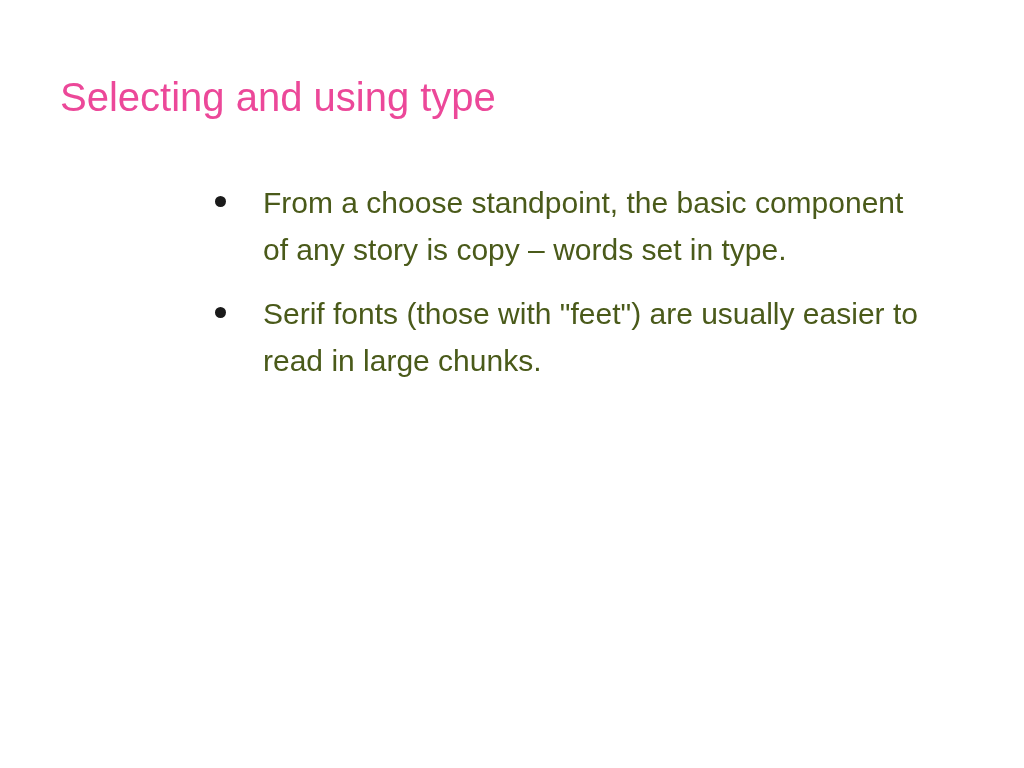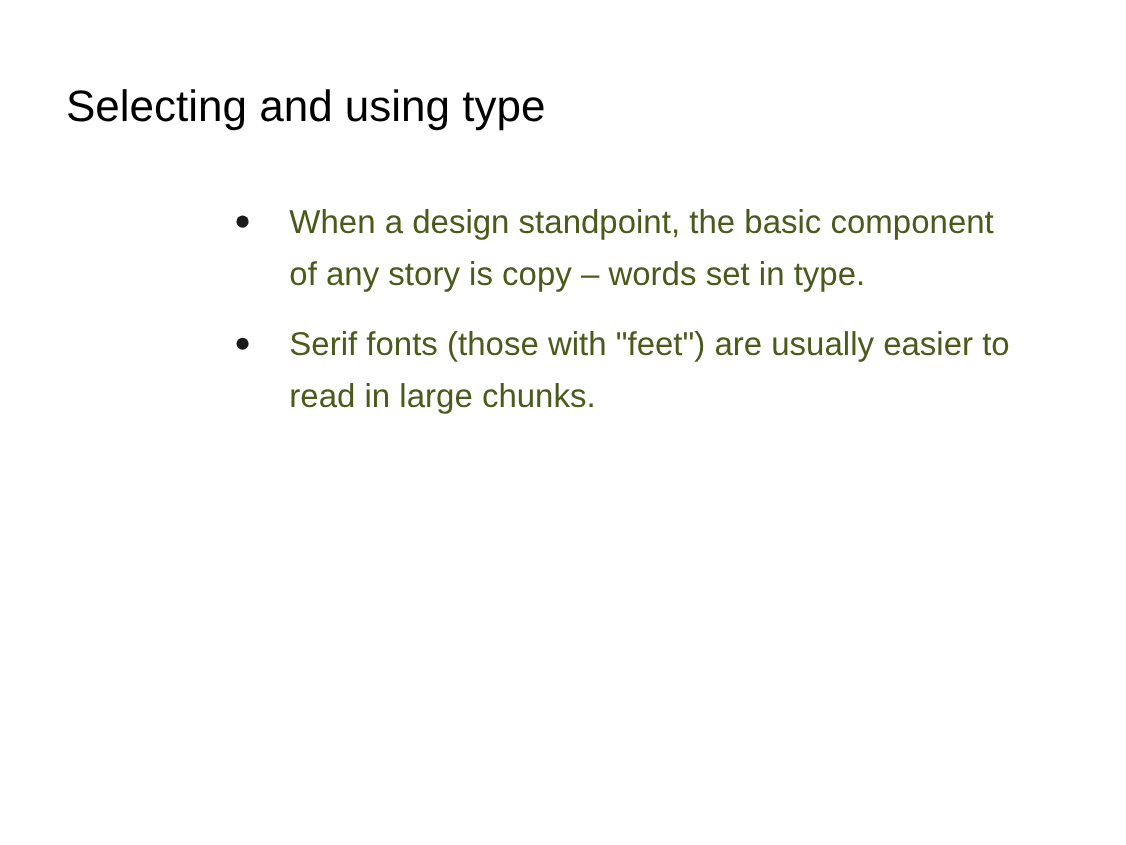--- a/index.html
+++ b/index.html
@@ -10,21 +10,21 @@
     body {
       width: 1024px;
       height: 768px;
       background: #ffffff;
       font-family: Arial, Helvetica, sans-serif;
       padding: 75px 60px 60px 60px;
     }
     .slide-title {
       font-size: 40px;
       font-weight: 400;
-      color: #000000;
+      color: #ec4899;
       margin-bottom: 60px;
     }
     .bullet-list {
       list-style: none;
       padding-left: 155px;
       padding-right: 40px;
     }
     .bullet-item {
       position: relative;
       color: #4a5a1a;
@@ -43,15 +43,15 @@
       background: #1a1a1a;
       border-radius: 50%;
     }
   </style>
 </head>
 <body>
 
 <h1 class="slide-title">Selecting and using type</h1>
 
 <ul class="bullet-list">
-  <li class="bullet-item">When a design standpoint, the basic component of any story is copy – words set in type.</li>
+  <li class="bullet-item">From a choose standpoint, the basic component of any story is copy – words set in type.</li>
   <li class="bullet-item">Serif fonts (those with "feet") are usually easier to read in large chunks.</li>
 </ul>
 
 </body></html>

